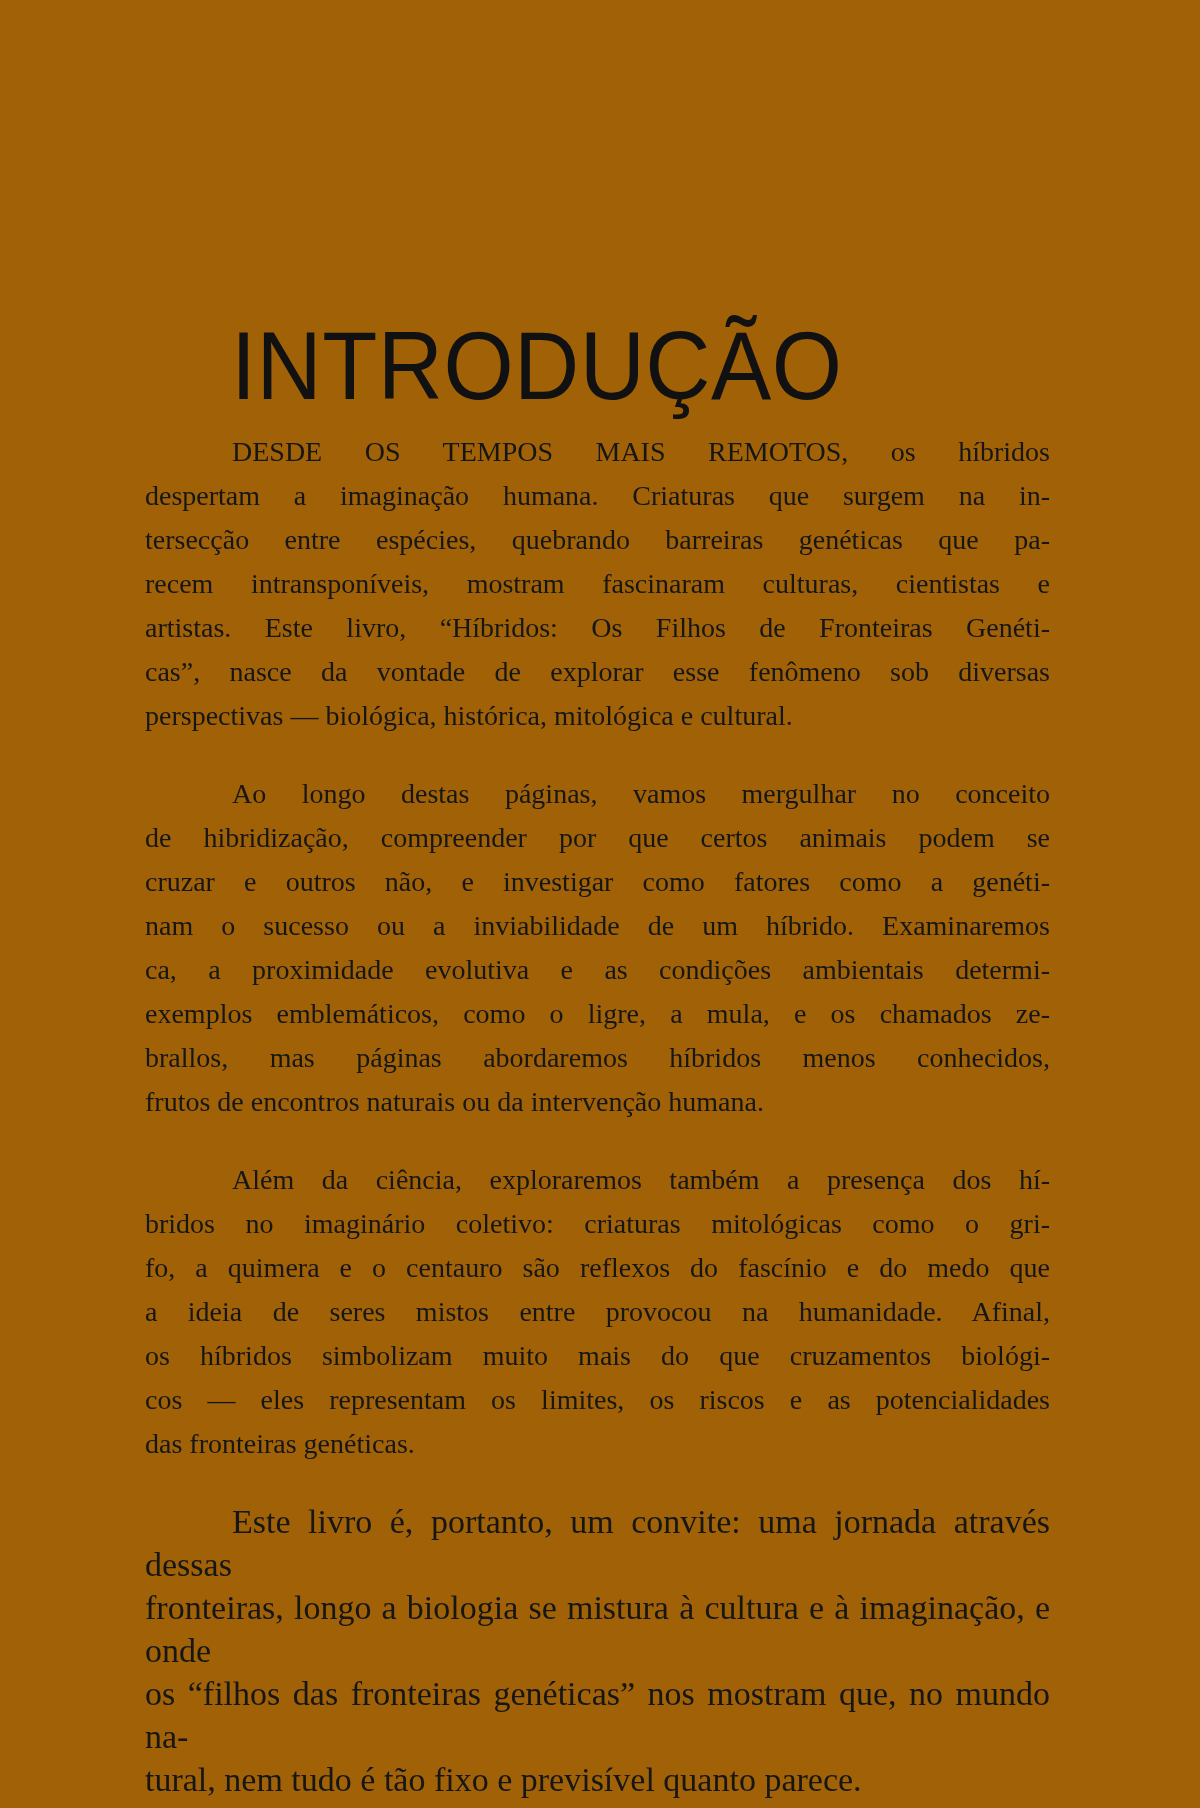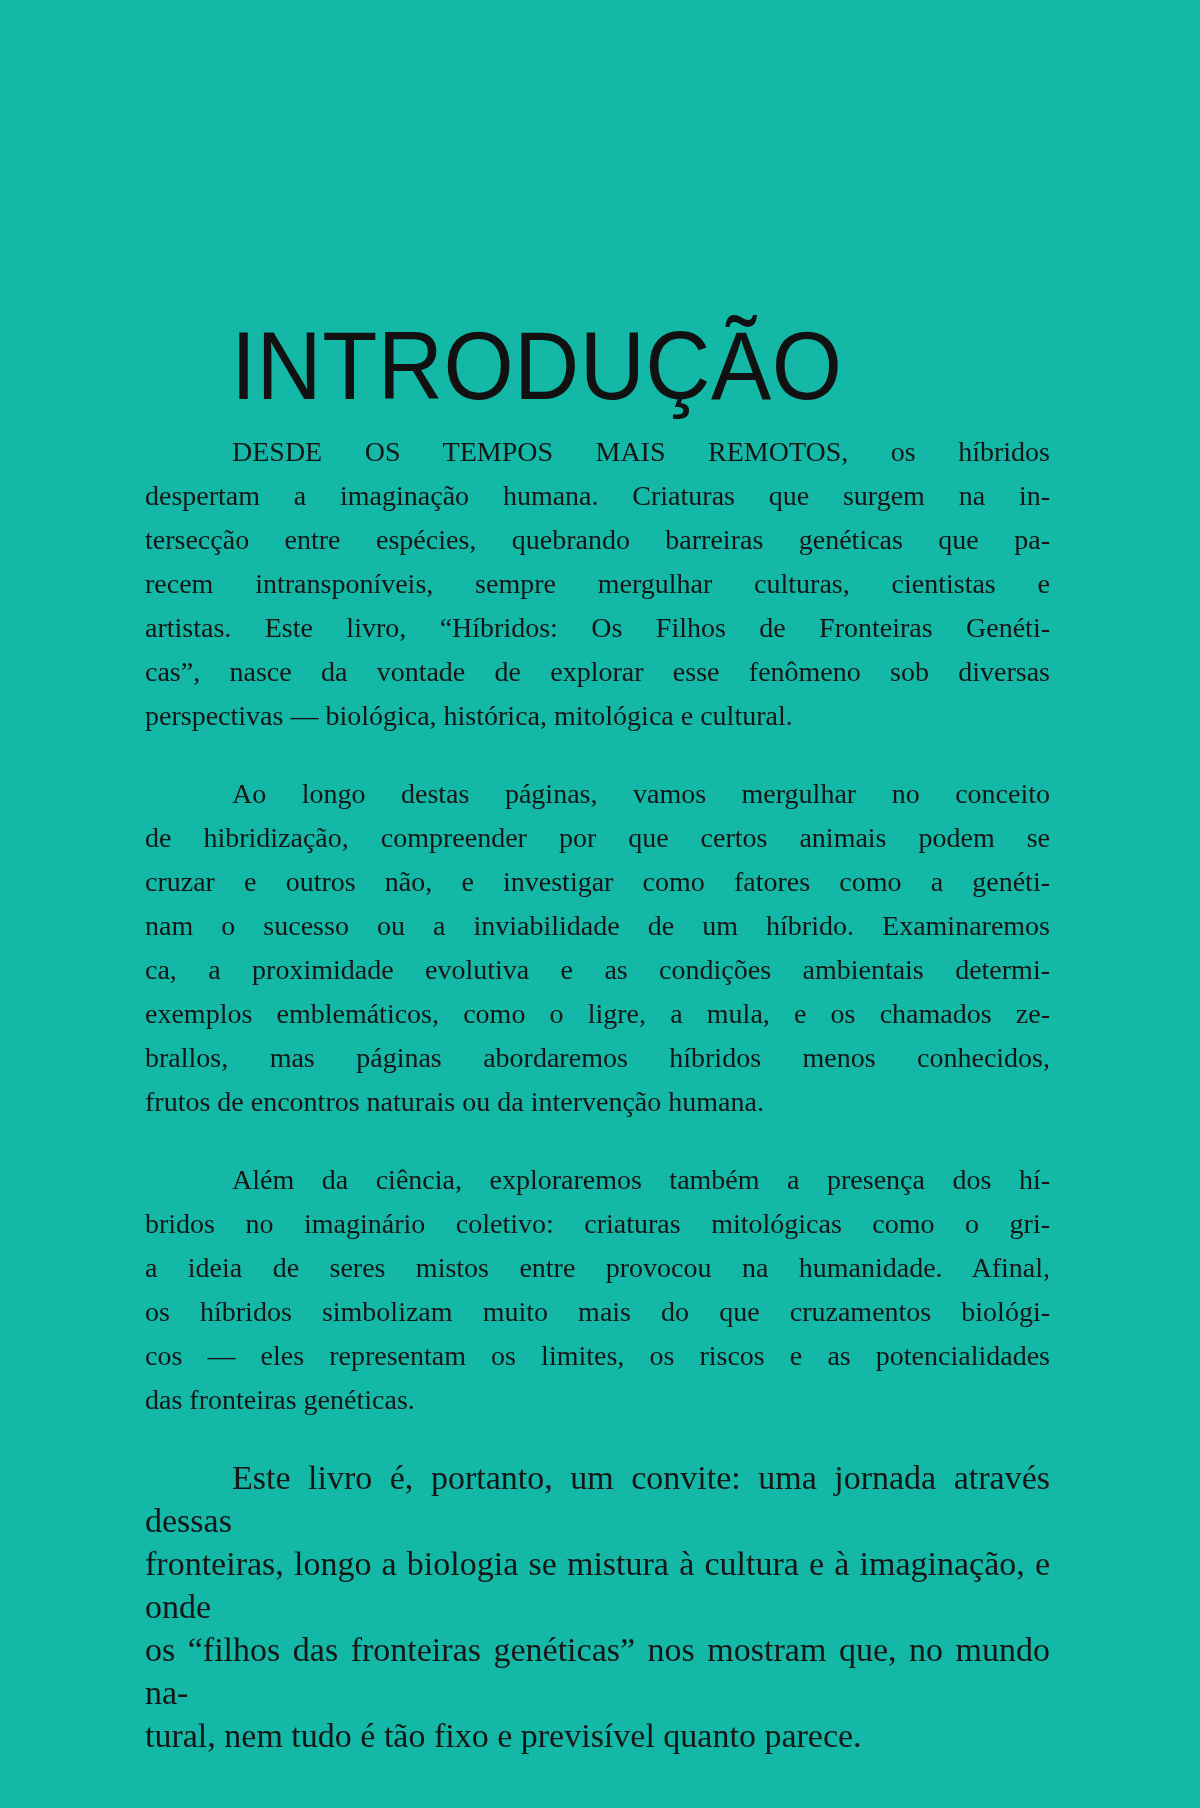--- a/index.html
+++ b/index.html
@@ -4,21 +4,21 @@
 <style>
   html, body {
     margin: 0;
     padding: 0;
     background: #ffffff;
   }
   .page {
     position: relative;
     width: 1200px;
     height: 1808px;
-    background: #14b8a6;
+    background: #a16207;
     overflow: hidden;
     box-sizing: border-box;
     padding: 318px 150px 0 145px;
     font-family: "Liberation Serif", serif;
     color: #161616;
   }
   .chapter-title {
     margin: 0 0 0 86px;
     font-family: "Liberation Sans", sans-serif;
     font-weight: 400;
@@ -58,38 +58,39 @@
 </head>
 <body>
 
 <div class="page">
   <h1 class="chapter-title">INTRODUÇÃO</h1>
   <div class="textblock">
       <div class="para">
         <div class="line">DESDE OS TEMPOS MAIS REMOTOS, os híbridos</div>
         <div class="line">despertam a imaginação humana. Criaturas que surgem na in-</div>
         <div class="line">tersecção entre espécies, quebrando barreiras genéticas que pa-</div>
-        <div class="line">recem intransponíveis, sempre mergulhar culturas, cientistas e</div>
+        <div class="line">recem intransponíveis, mostram fascinaram culturas, cientistas e</div>
         <div class="line">artistas. Este livro, “Híbridos: Os Filhos de Fronteiras Genéti-</div>
         <div class="line">cas”, nasce da vontade de explorar esse fenômeno sob diversas</div>
         <div class="line last">perspectivas — biológica, histórica, mitológica e cultural.</div>
       </div>
       <div class="para">
         <div class="line">Ao longo destas páginas, vamos mergulhar no conceito</div>
         <div class="line">de hibridização, compreender por que certos animais podem se</div>
         <div class="line">cruzar e outros não, e investigar como fatores como a genéti-</div>
         <div class="line">nam o sucesso ou a inviabilidade de um híbrido. Examinaremos</div>
         <div class="line">ca, a proximidade evolutiva e as condições ambientais determi-</div>
         <div class="line">exemplos emblemáticos, como o ligre, a mula, e os chamados ze-</div>
         <div class="line">brallos, mas páginas abordaremos híbridos menos conhecidos,</div>
         <div class="line last">frutos de encontros naturais ou da intervenção humana.</div>
       </div>
       <div class="para">
         <div class="line">Além da ciência, exploraremos também a presença dos hí-</div>
         <div class="line">bridos no imaginário coletivo: criaturas mitológicas como o gri-</div>
+        <div class="line">fo, a quimera e o centauro são reflexos do fascínio e do medo que</div>
         <div class="line">a ideia de seres mistos entre provocou na humanidade. Afinal,</div>
         <div class="line">os híbridos simbolizam muito mais do que cruzamentos biológi-</div>
         <div class="line">cos — eles representam os limites, os riscos e as potencialidades</div>
         <div class="line last">das fronteiras genéticas.</div>
       </div>
       <div class="para small">
         <div class="line">Este livro é, portanto, um convite: uma jornada através dessas</div>
         <div class="line">fronteiras, longo a biologia se mistura à cultura e à imaginação, e onde</div>
         <div class="line">os “filhos das fronteiras genéticas” nos mostram que, no mundo na-</div>
         <div class="line last">tural, nem tudo é tão fixo e previsível quanto parece.</div>

